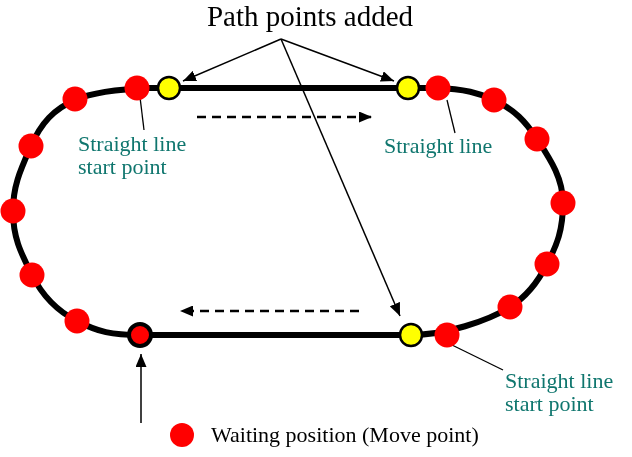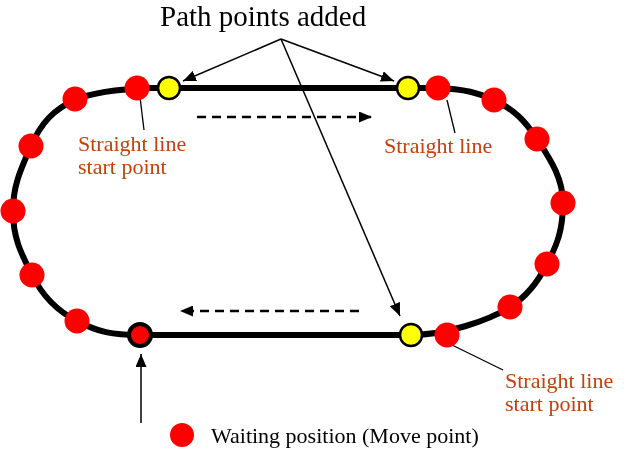--- a/index.html
+++ b/index.html
@@ -18,43 +18,42 @@
   .stage svg {
     position: absolute;
     left: 0;
     top: 0;
   }
   .diagram-title {
     position: absolute;
     left: 160px;
     top: 1px;
     width: 300px;
-    text-align: left;
+    text-align: center;
     font-size: 29px;
     line-height: 30px;
     color: #000;
     white-space: nowrap;
   }
   .callout {
     position: absolute;
     font-size: 22px;
     line-height: 23px;
-    color: #c2410c;
+    color: #0f766e;
     white-space: nowrap;
   }
   .callout span { display: block; }
   .callout-top-left    { left: 78px;  top: 132px; }
   .callout-top-right   { left: 384px; top: 134px; }
   .callout-bottom-right{ left: 505px; top: 369px; }
   .legend {
     position: absolute;
     left: 126px;
     top: 423px;
     display: flex;
-    align-items: center;
     gap: 17px;
     padding-left: 44px;
   }
   .legend-dot {
     width: 24px;
     height: 24px;
     border-radius: 50%;
     flex: 0 0 auto;
   }
   .legend-text {

